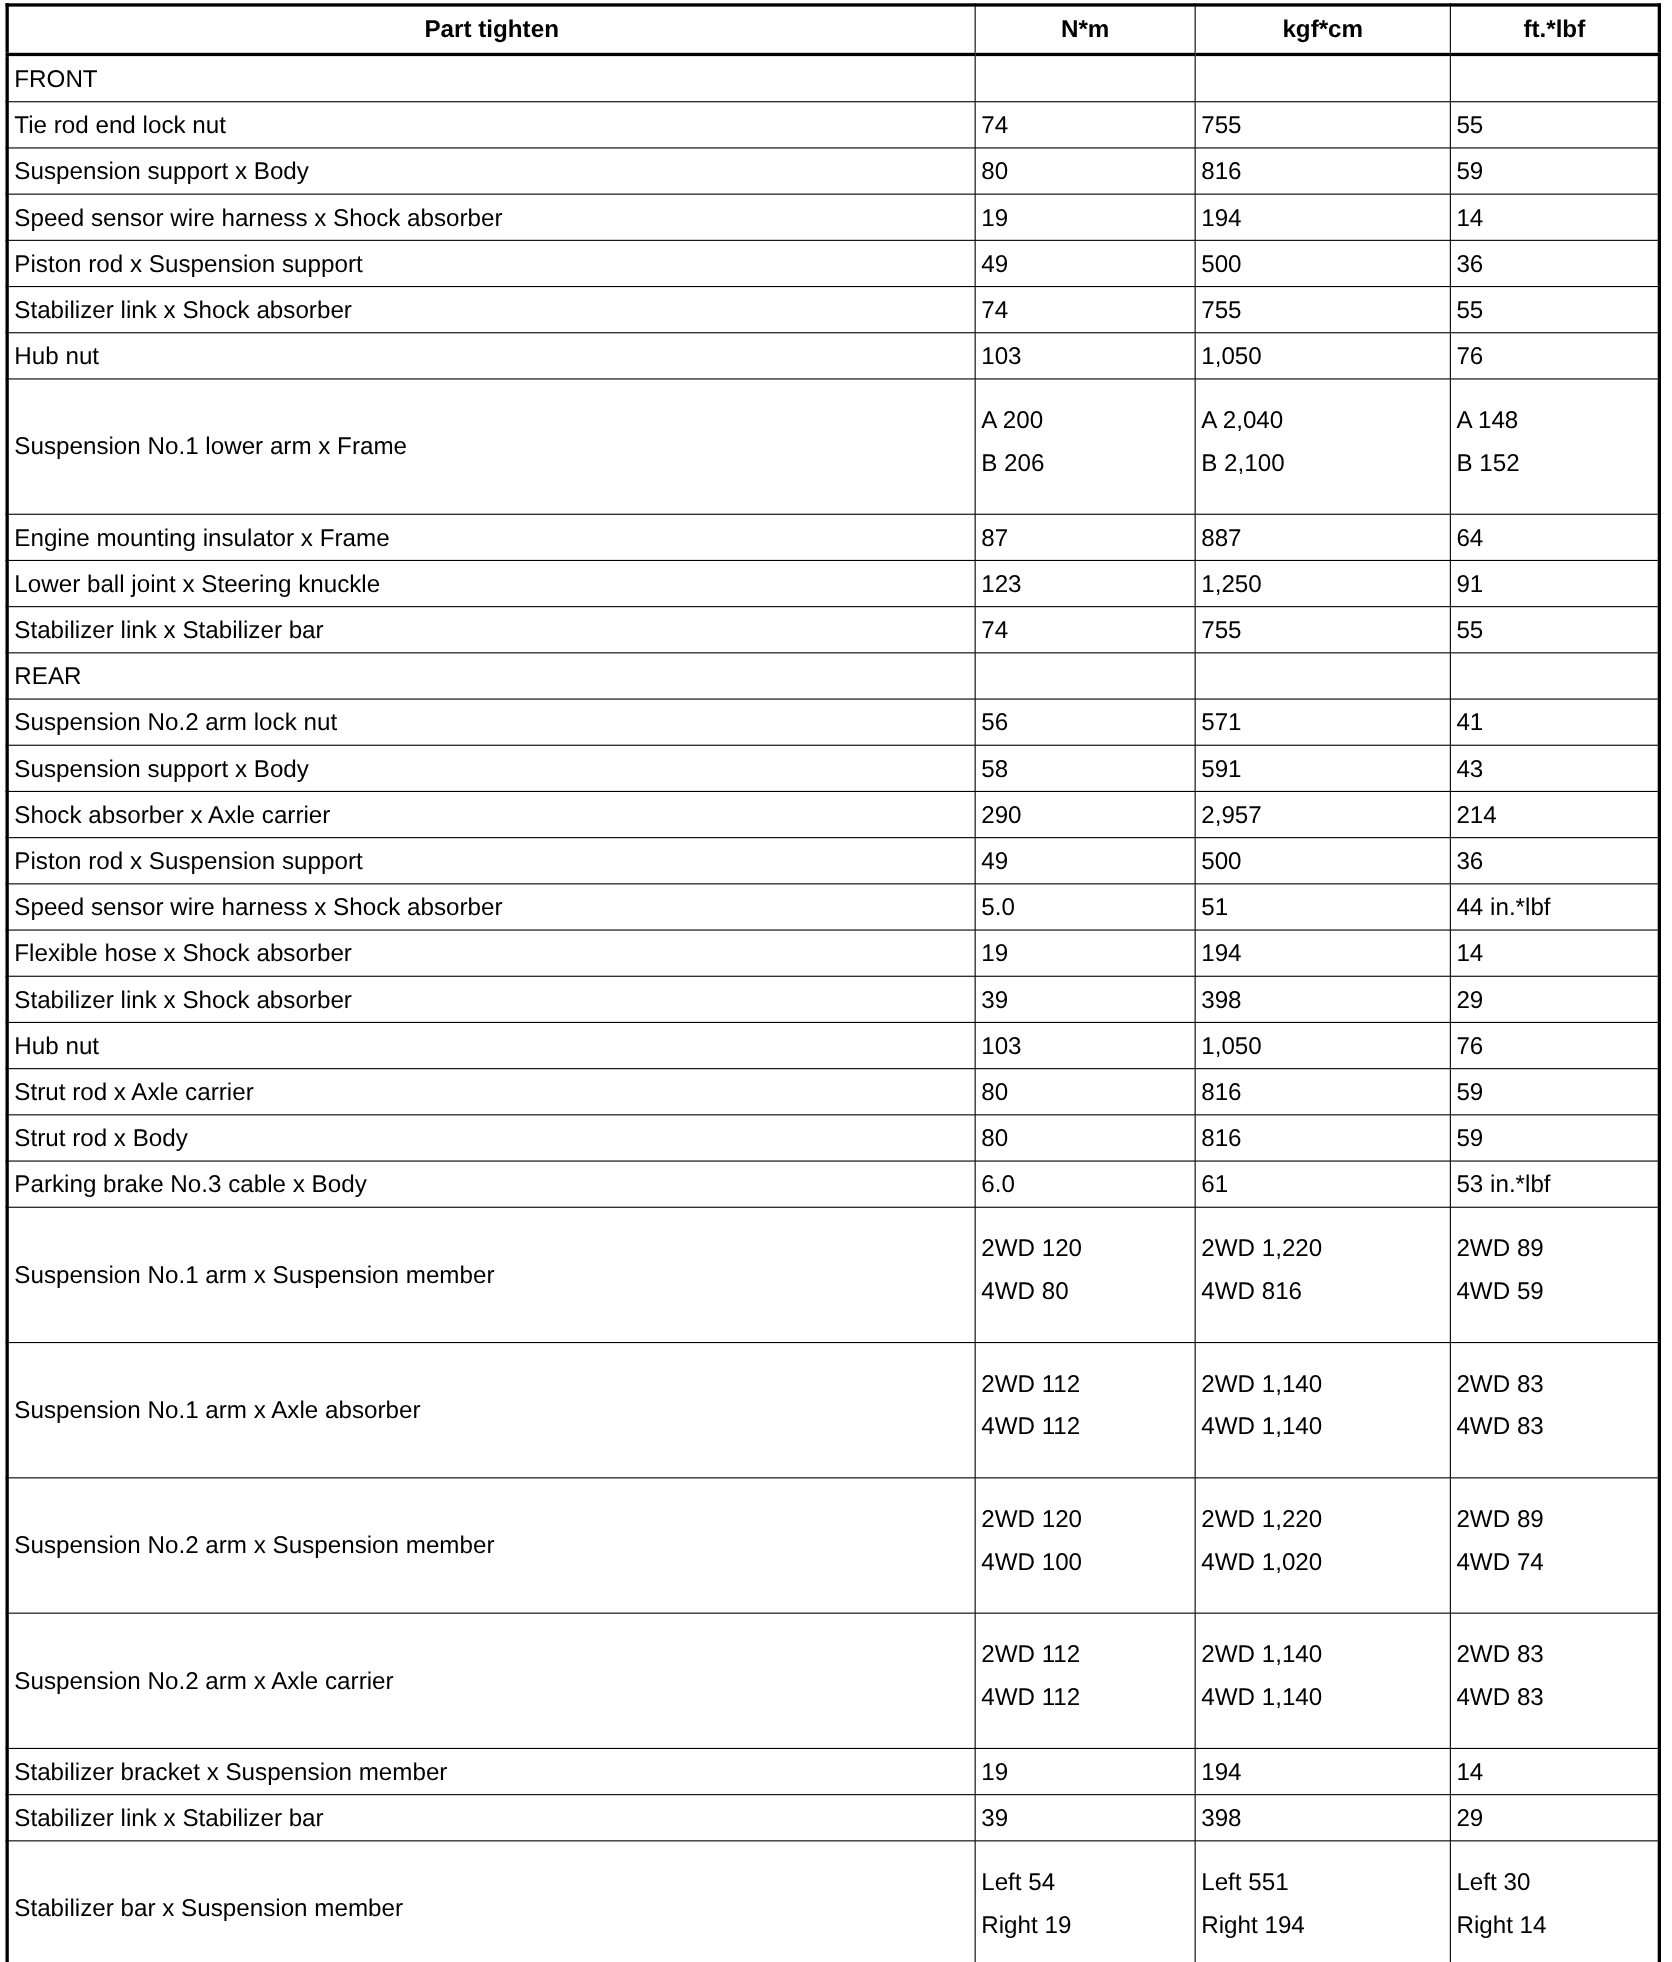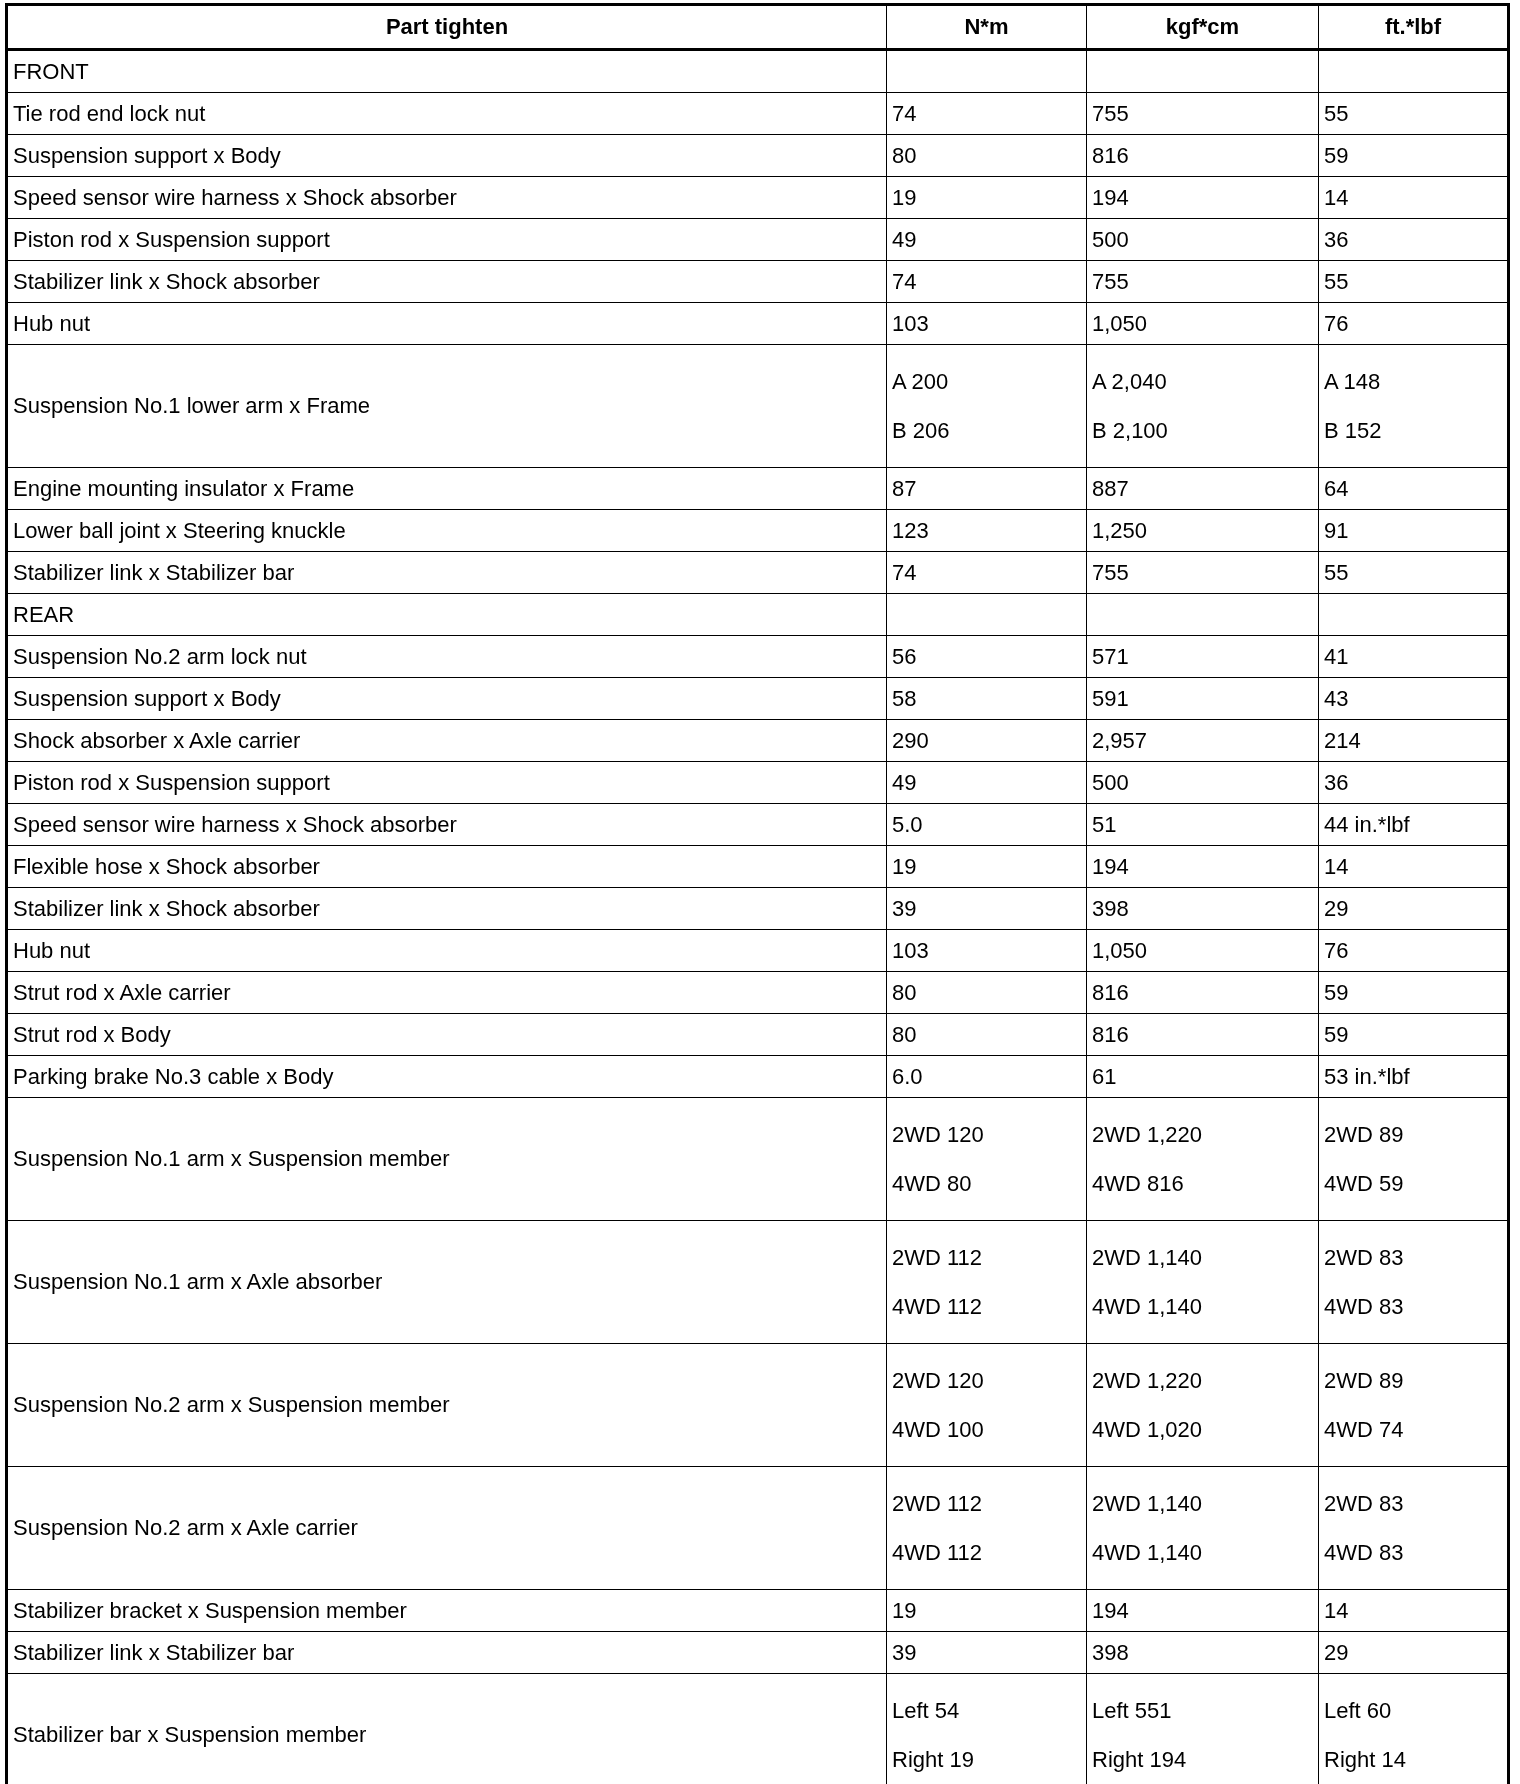--- a/index.html
+++ b/index.html
@@ -31,21 +31,21 @@
     border: 1.5px solid #000;
     padding: 0 0 0 5px;
     vertical-align: middle;
     white-space: nowrap;
     line-height: 1;
   }
   .torque-table tr.single td { height: 41px; }
   .torque-table tr.double td { height: 96px; }
   .torque-table tr.double td.val { vertical-align: top; padding-top: 26px; }
   .val-line { display: block; }
-  .val-line + .val-line { margin-top: 27px; }
+  .val-line + .val-line { margin-top: 17px; }
   .section-row td.part { }
 </style>
 </head>
 <body>
 
 <table class="torque-table">
   <colgroup>
     <col class="c1">
       <col class="c2">
       <col class="c3">
@@ -427,18 +427,18 @@
         <td class="part">Stabilizer bar x Suspension member</td>
         <td class="val">
           <span class="val-line">Left 54</span>
           <span class="val-line">Right 19</span>
         </td>
         <td class="val">
           <span class="val-line">Left 551</span>
           <span class="val-line">Right 194</span>
         </td>
         <td class="val">
-          <span class="val-line">Left 60</span>
+          <span class="val-line">Left 30</span>
           <span class="val-line">Right 14</span>
         </td>
       </tr>
     </tbody>
 </table>
 
 </body></html>

